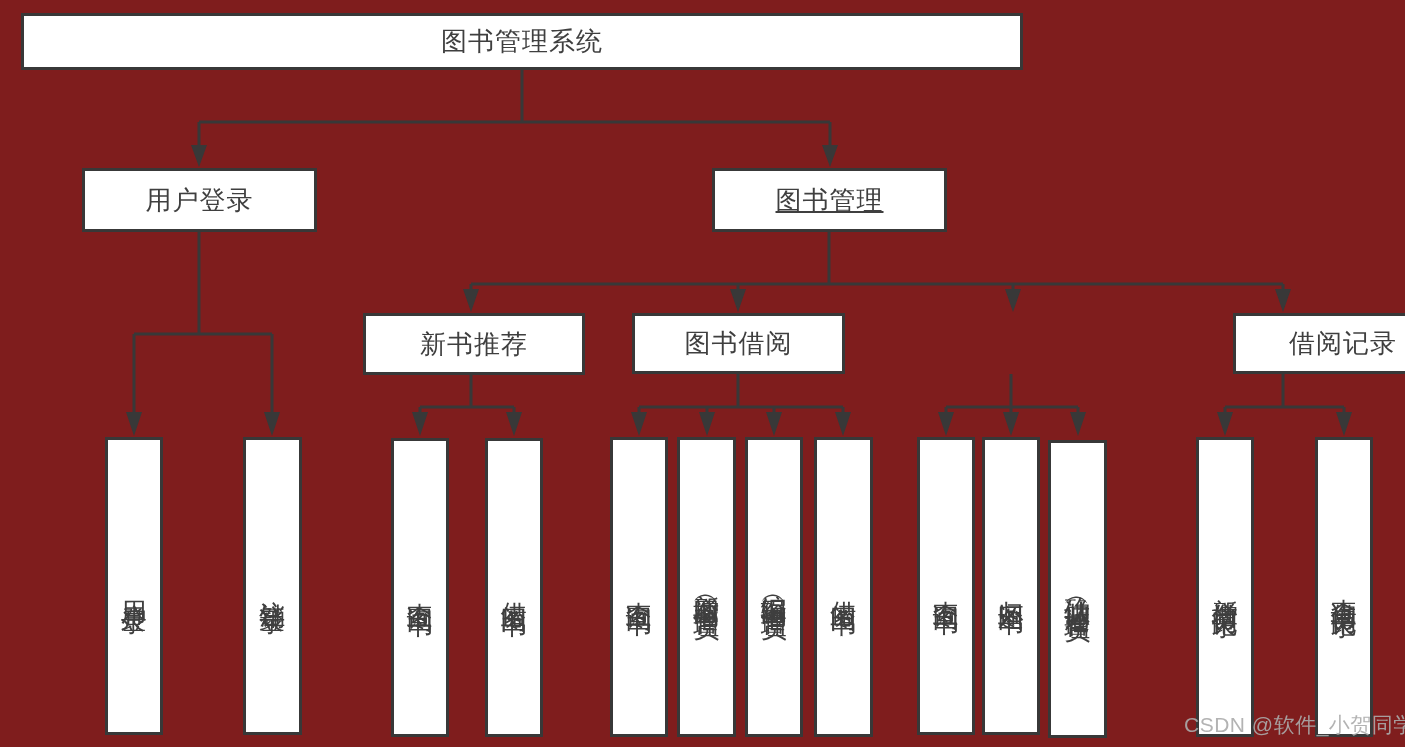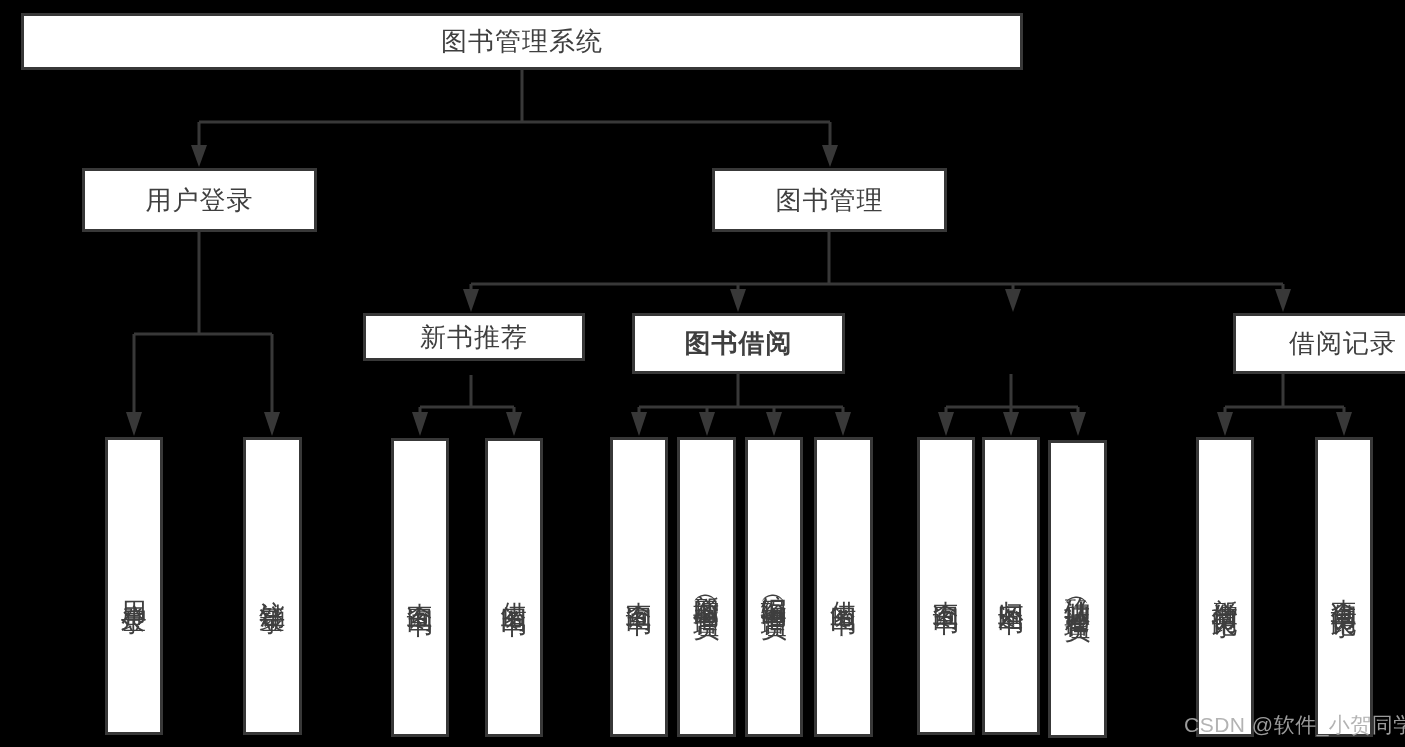--- a/index.html
+++ b/index.html
@@ -1,19 +1,19 @@
 <!DOCTYPE html>
 <html><head>
 <meta charset="utf-8">
 <style>
   html,body{margin:0;padding:0;background:#ffffff;}
   #canvas{
     position:relative;
     width:1405px;height:747px;
-    background:#000000;
+    background:#7f1d1d;
     font-family:"Liberation Sans","DejaVu Sans",sans-serif;
     overflow:hidden;
   }
   #connectors{position:absolute;left:0;top:0;pointer-events:none;}
   .box{
     position:absolute;
     box-sizing:border-box;
     border:3px solid #383838;
     background:#ffffff;
     display:flex;align-items:center;justify-content:center;
@@ -119,28 +119,28 @@
     </g>
   </svg>
 
   <div class="box" style="left:21px;top:13px;width:1002px;height:57px;">
     <span>图书管理系统</span>
   </div>
 
   <div class="box" style="left:82px;top:168px;width:235px;height:64px;">
     <span>用户登录</span>
   </div>
-  <div class="box" style="left:712px;top:168px;width:235px;height:64px;">
+  <div class="box" style="left:712px;top:168px;width:235px;height:64px;text-decoration:underline;">
     <span>图书管理</span>
   </div>
 
-  <div class="box" style="left:363px;top:313px;width:222px;height:48px;">
+  <div class="box" style="left:363px;top:313px;width:222px;height:62px;">
     <span>新书推荐</span>
   </div>
-  <div class="box" style="left:632px;top:313px;width:213px;height:61px;font-weight:bold;">
+  <div class="box" style="left:632px;top:313px;width:213px;height:61px;">
     <span>图书借阅</span>
   </div>
   <div class="box" style="left:1233px;top:313px;width:220px;height:61px;">
     <span>借阅记录</span>
   </div>
 
   <div class="vbox" style="left:105px;top:437px;width:58px;height:298px;">
     <span class="vlabel">用户登录</span>
   </div>
   <div class="vbox" style="left:243px;top:437px;width:59px;height:298px;">

